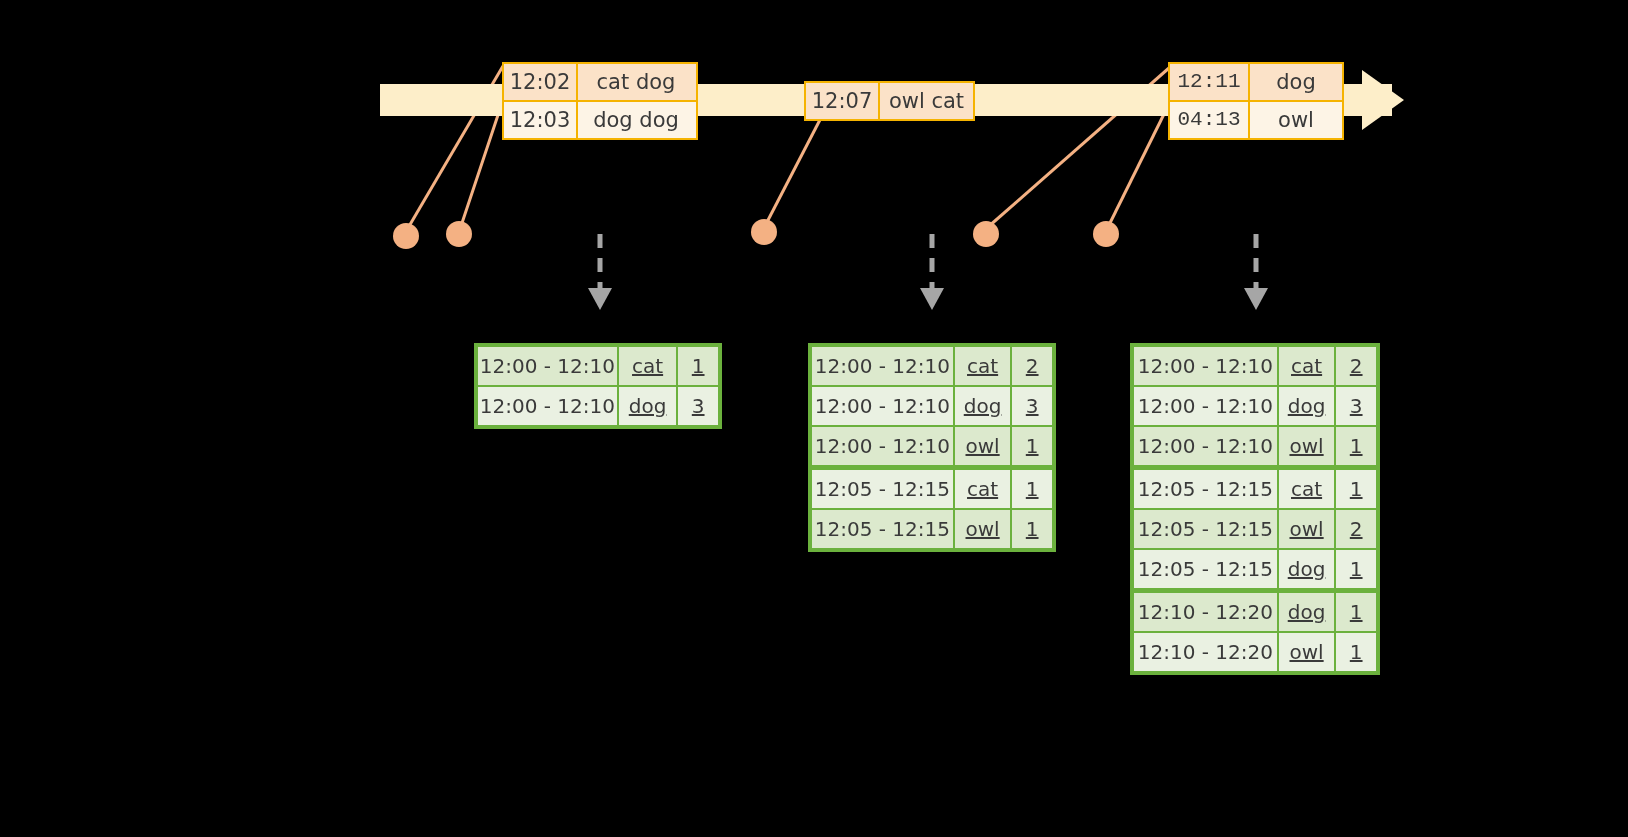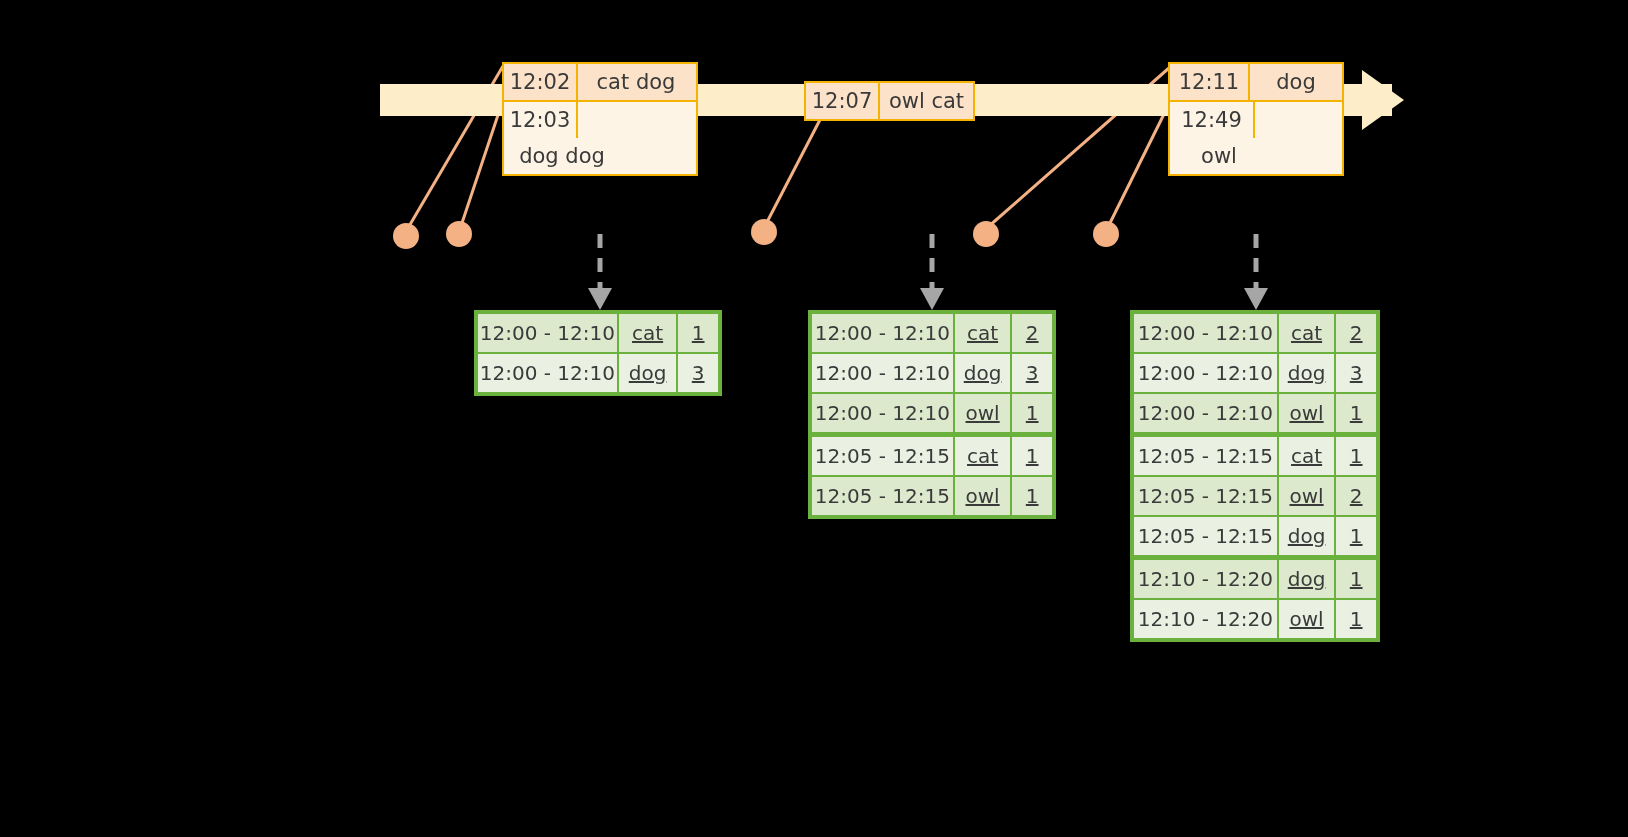--- a/index.html
+++ b/index.html
@@ -54,21 +54,21 @@
     border: 2px solid #f5b301;
     box-sizing: border-box;
     background: #fdeec9;
   }
   .event-row {
     display: flex;
     box-sizing: border-box;
   }
   .event-row + .event-row { border-top: 2px solid #f5b301; }
   .event-row.shade-a { background: #fbe2c8; }
-  .event-row.shade-b { background: #fdf4e6; flex-direction: column; }
+  .event-row.shade-b { background: #fdf4e6; }
   .ev-time {
     box-sizing: border-box;
     border-right: 2px solid #f5b301;
     text-align: center;
     color: #3a3a3a;
     font-size: 21px;
     line-height: 36px;
     height: 36px;
   }
   .ev-payload {
@@ -83,29 +83,30 @@
   
   #event-group-1 { left: 502px; top: 62px; width: 196px; }
   #event-group-1 .ev-time    { width: 74px; }
   #event-group-1 .ev-payload { width: 116px; }
 
   #event-group-2 { left: 804px; top: 81px; width: 171px; }
   #event-group-2 .ev-time    { width: 84px; }
   #event-group-2 .ev-payload { width: 106px; }
 
   #event-group-3 { left: 1168px; top: 62px; width: 176px; }
-  #event-group-3 .ev-time    { width: 85px; }
+  #event-group-3 .ev-time    { width: 85px; font-family: Liberation Mono, monospace; }
   #event-group-3 .ev-payload { width: 98px; }
 
   
   .result-table {
     position: absolute;
     border: 4px solid #6bb13d;
     box-sizing: border-box;
     background: #6bb13d;
+    margin-top: 33px;
   }
   .rt-row {
     display: flex;
     height: 38px;
     box-sizing: border-box;
   }
   .rt-row + .rt-row { margin-top: 2px; }
   .rt-row.sep { margin-top: 5px; }
   .rt-cell {
     box-sizing: border-box;
@@ -190,21 +191,21 @@
       <div class="ev-payload">owl cat</div>
     </div>
   </div>
 
   <div class="event-group" id="event-group-3">
     <div class="event-row shade-a">
       <div class="ev-time">12:11</div>
       <div class="ev-payload">dog</div>
     </div>
     <div class="event-row shade-b">
-      <div class="ev-time">12:49</div>
+      <div class="ev-time">04:13</div>
       <div class="ev-payload">owl</div>
     </div>
   </div>
 
   <div class="result-table" id="result-table-1">
       <div class="rt-row shade-a">
         <div class="rt-cell c-window">12:00 - 12:10</div>
         <div class="rt-cell c-word">cat</div>
         <div class="rt-cell c-count">1</div>
       </div>

